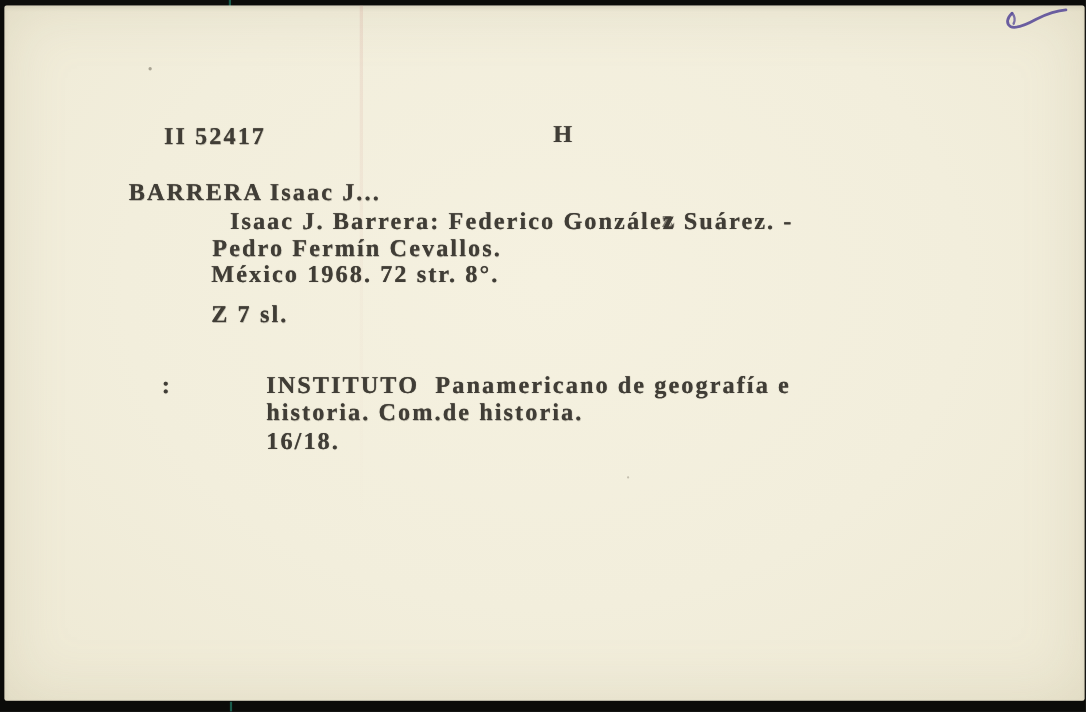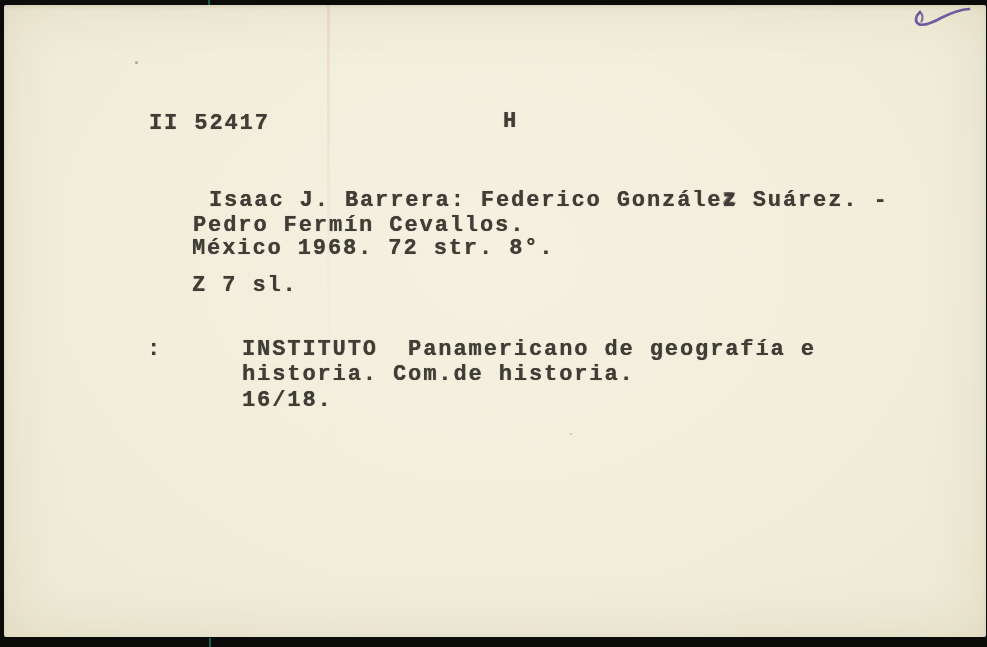--- a/index.html
+++ b/index.html
@@ -31,21 +31,21 @@
   .tick-bottom{left:209px;bottom:0;height:9px;}
   .crease{
     position:absolute;top:5px;bottom:10px;left:327px;width:3px;
     background:linear-gradient(180deg, rgba(205,140,130,0.18), rgba(205,150,140,0.05) 40%, rgba(200,150,140,0) 75%);
     pointer-events:none;
   }
   .speck{position:absolute;border-radius:50%;background:#6d675a;}
   .speck-1{left:131px;top:56px;width:3px;height:3px;opacity:.55;}
   .speck-2{left:566px;top:428px;width:2px;height:2px;opacity:.35;}
   
-  .content{position:absolute;inset:0;}
+  .content{position:absolute;inset:0;font-family:Liberation Serif, serif;}
   .tw{
     position:absolute;
     font-size:22px;
     font-weight:700;
     letter-spacing:1.9px;
     line-height:26px;
     white-space:pre;
     color:#403d36;
     text-shadow:0 0 0.7px rgba(62,58,50,0.75), 0.4px 0.4px 0 rgba(62,58,50,0.25);
   }
@@ -84,20 +84,21 @@
   </div>
 
   <div class="crease"></div>
 
   <div class="content">
 
     <div class="tw l-callnum">II 52417</div>
 
     <div class="tw l-letter">H</div>
 
+    <div class="tw l-author">BARRERA Isaac J...</div>
 
     <div class="tw l-title1"><span>Isaac J. Barrera: Federico Gonzále</span><span class="overstrike">z</span><span> Suárez. -</span></div>
 
     <div class="tw l-title2">Pedro Fermín Cevallos.</div>
 
     <div class="tw l-imprint">México 1968. 72 str. 8°.</div>
 
     <div class="tw l-shelf">Z 7 sl.</div>
 
     <div class="tw l-colon">:</div>

